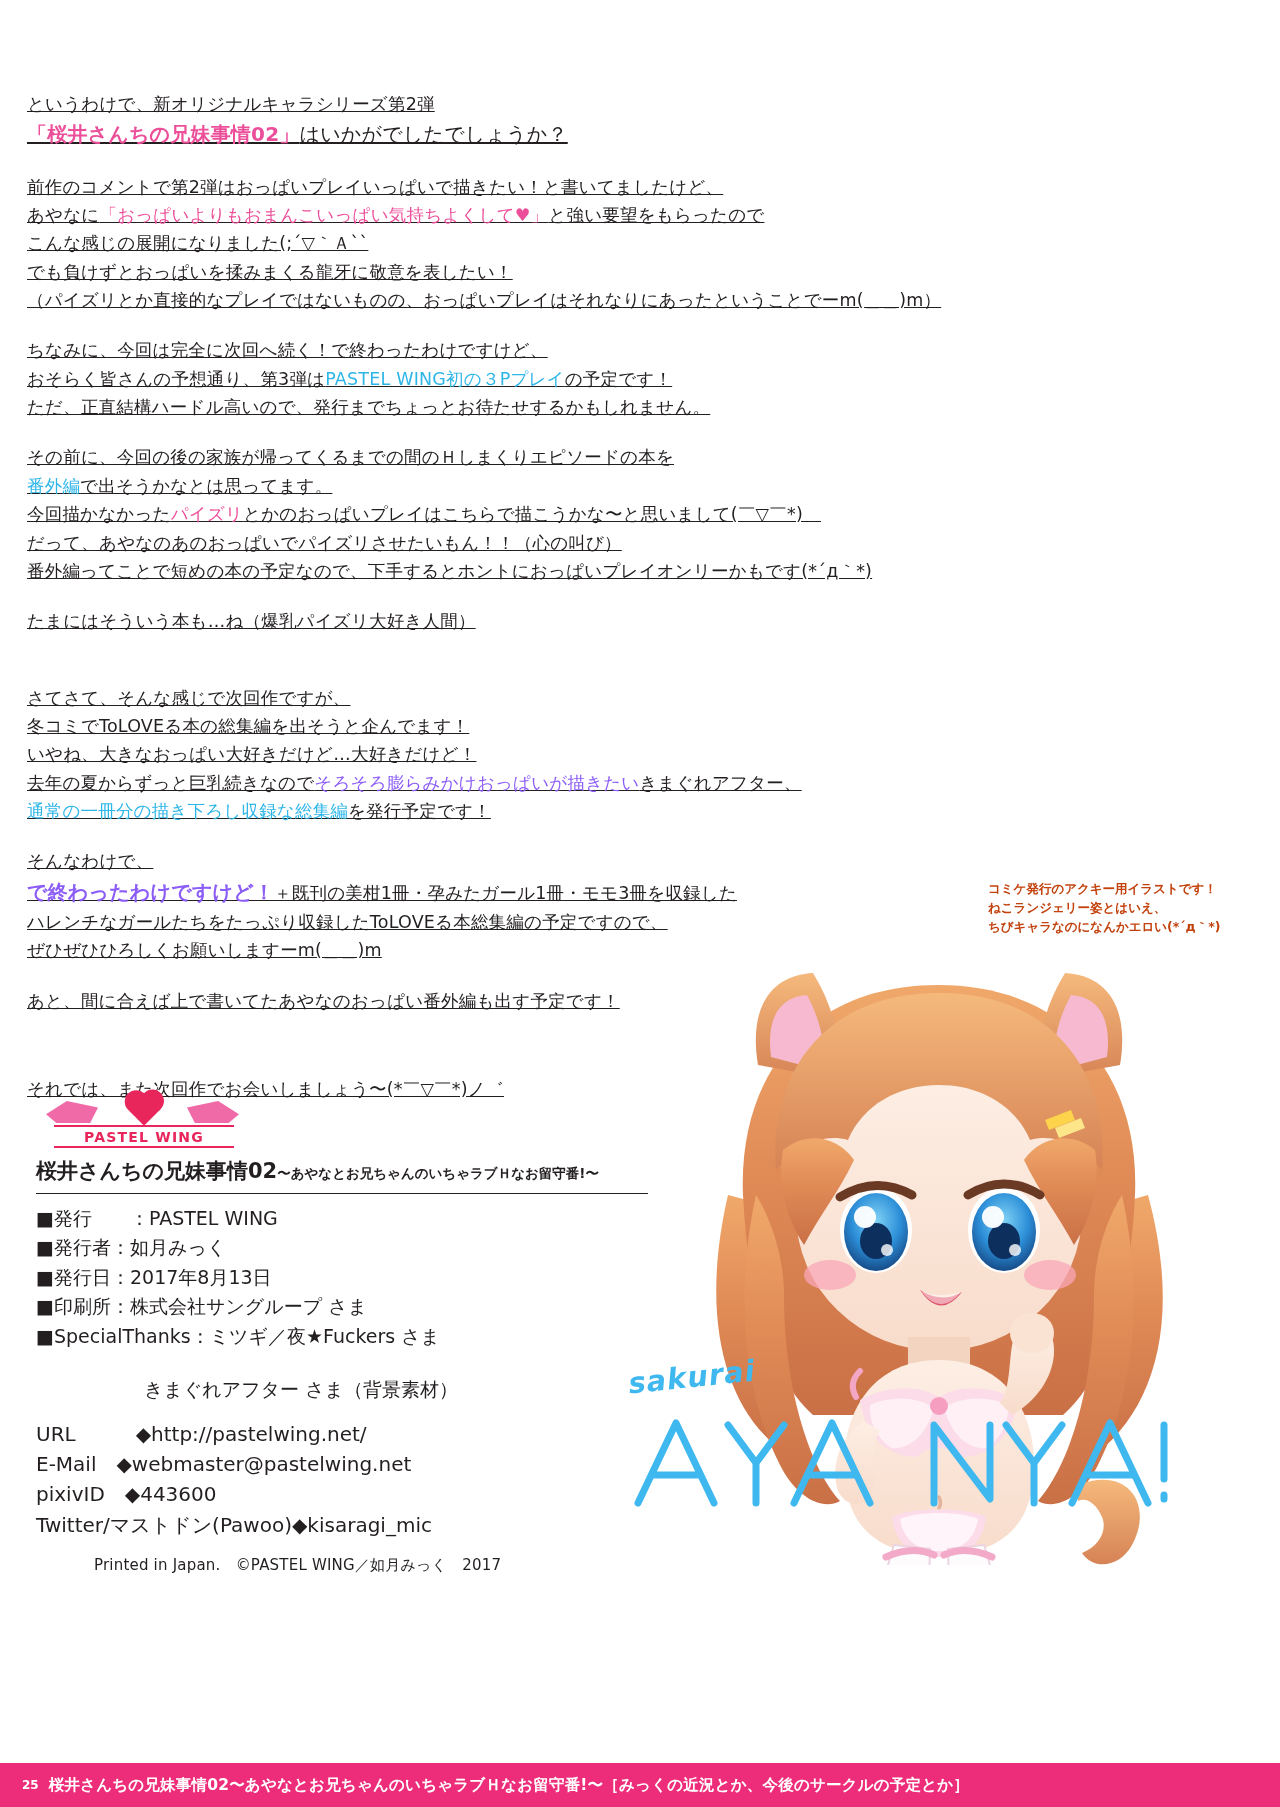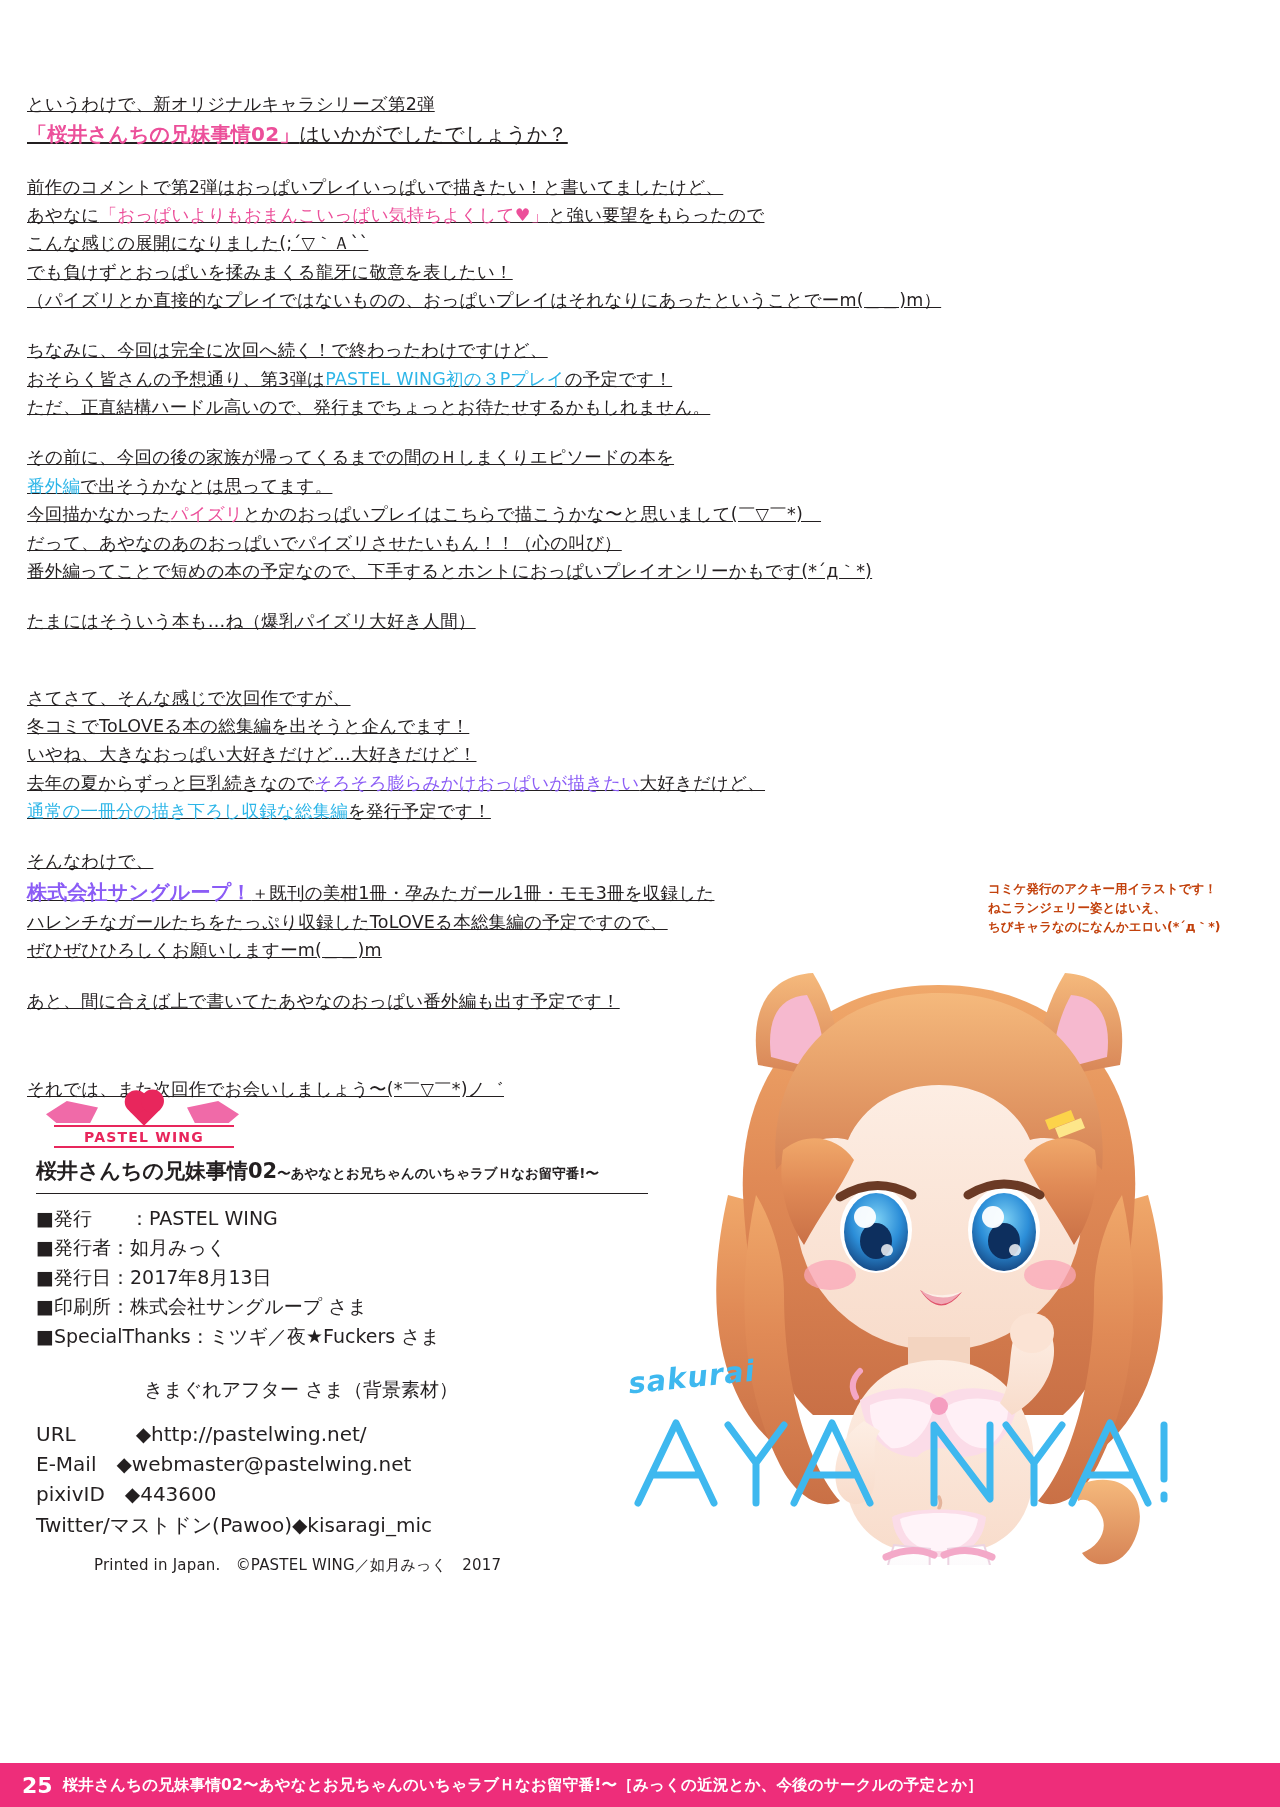--- a/index.html
+++ b/index.html
@@ -175,21 +175,21 @@
     bottom: 0;
     width: 1280px;
     height: 44px;
     background: #ee2d7a;
     display: flex;
     align-items: center;
   }
   .footer .pg {
     color: #ffffff;
     font-weight: bold;
-    font-size: 22px;
+    font-size: 12px;
     padding: 0 10px 0 22px;
   }
   .footer .ftext {
     color: #ffffff;
     font-size: 15.5px;
     font-weight: bold;
     letter-spacing: 0.2px;
   }
 
   
@@ -265,31 +265,31 @@
     <div class="para-gap"></div>
 
     <p><span>たまにはそういう本も…ね（爆乳パイズリ大好き人間）</span></p>
 
     <div class="big-gap"></div>
 
     <p><span>さてさて、そんな感じで次回作ですが、</span></p>
     <p><span>冬コミでToLOVEる本の総集編を出そうと企んでます！</span></p>
     <p><span>いやね、大きなおっぱい大好きだけど…大好きだけど！</span></p>
     <p>
-      <span>去年の夏からずっと巨乳続きなので</span><span class="red">そろそろ膨らみかけおっぱいが描きたい</span><span>大好きだけど、</span>
+      <span>去年の夏からずっと巨乳続きなので</span><span class="red">そろそろ膨らみかけおっぱいが描きたい</span><span>きまぐれアフター、</span>
     </p>
     <p>
       <span class="cyan">通常の一冊分の描き下ろし収録な総集編</span><span>を発行予定です！</span>
     </p>
 
     <div class="para-gap"></div>
 
     <p><span>そんなわけで、</span></p>
     <p>
-      <span class="red bold big">株式会社サングループ！</span><span>＋既刊の美柑1冊・孕みたガール1冊・モモ3冊を収録した</span>
+      <span class="red bold big">で終わったわけですけど！</span><span>＋既刊の美柑1冊・孕みたガール1冊・モモ3冊を収録した</span>
     </p>
     <p><span>ハレンチなガールたちをたっぷり収録したToLOVEる本総集編の予定ですので、</span></p>
     <p><span>ぜひぜひひろしくお願いしますーm(＿＿)m</span></p>
 
     <div class="para-gap"></div>
 
     <p><span>あと、間に合えば上で書いてたあやなのおっぱい番外編も出す予定です！</span></p>
 
     <div class="big-gap"></div>
     <div class="small-gap"></div>

